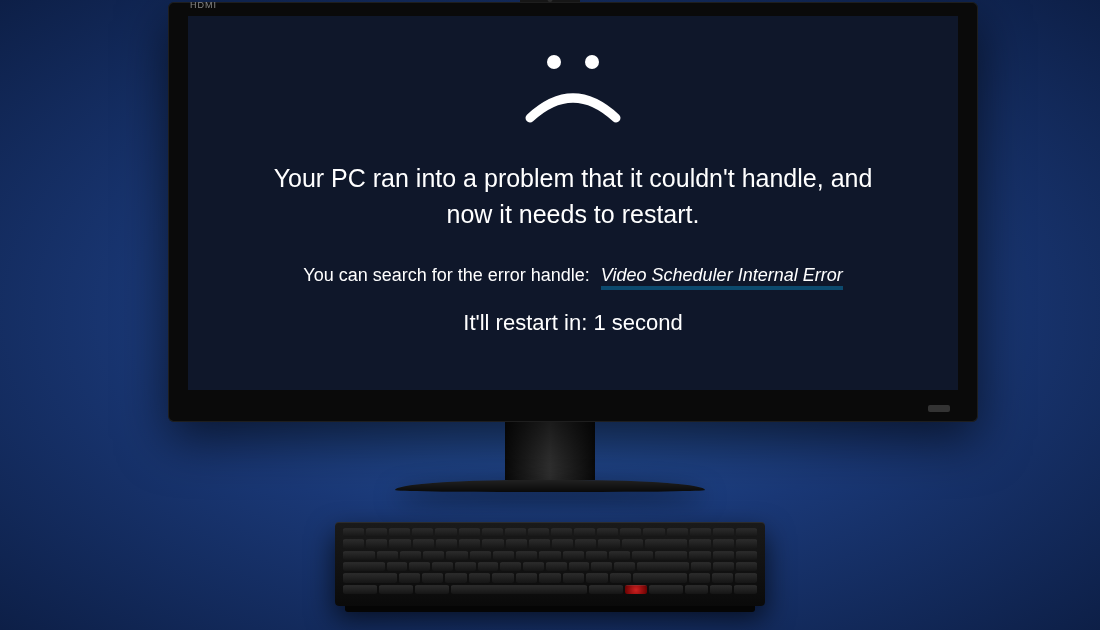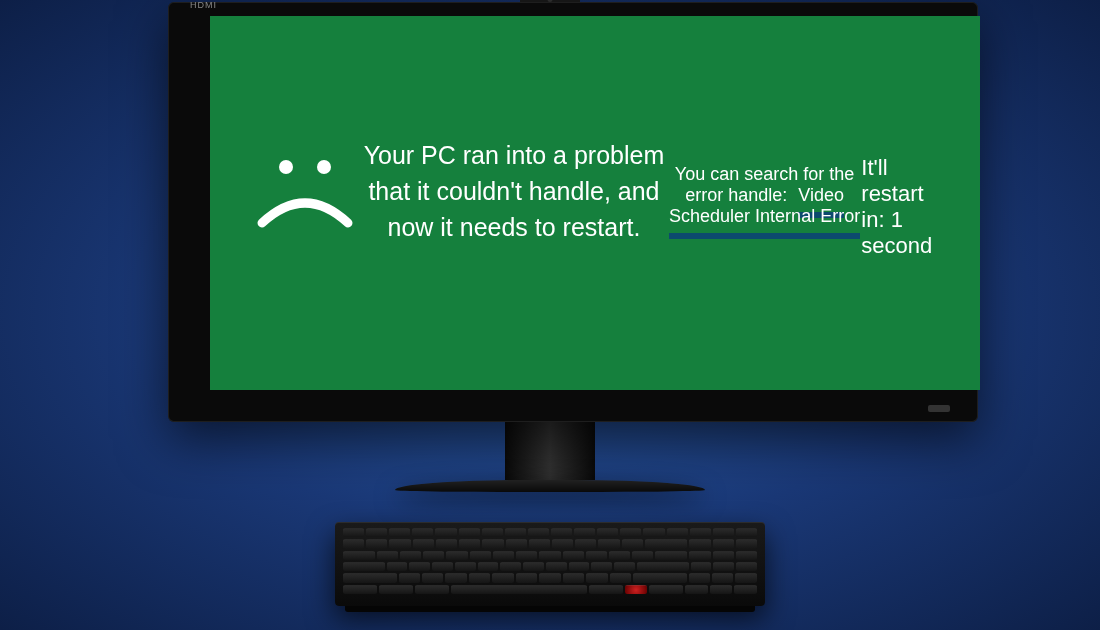--- a/index.html
+++ b/index.html
@@ -57,51 +57,52 @@
       left: 50%;
       transform: translateX(-50%);
       width: 5px;
       height: 5px;
       background: #333;
       border-radius: 50%;
     }
     .screen {
       width: 100%;
       height: 100%;
-      background: #15803d;
+      background: #0f172a;
       display: flex;
+      flex-direction: column;
       align-items: center;
       justify-content: flex-start;
       color: #ffffff;
       padding: 28px 40px 20px 40px;
-      margin-left: 22px;
     }
     .sad-face {
       margin-bottom: 30px;
       margin-top: 6px;
     }
     .main-message {
       font-size: 25px;
       line-height: 1.45;
       text-align: center;
       font-weight: 400;
       margin-bottom: 32px;
       max-width: 620px;
     }
     .sub-message-row {
       font-size: 18px;
       font-weight: 300;
       margin-bottom: 24px;
       text-align: center;
     }
     .error-name {
-      border-bottom: 6px solid #0c4a6e;
-      padding-bottom: 7px;
+      border-bottom: 4px solid #0c4a6e;
+      padding-bottom: 1px;
       margin-left: 6px;
       font-weight: 400;
+      font-style: italic;
     }
     .restart-row {
       font-size: 22px;
       font-weight: 400;
     }
     .monitor-power-led {
       position: absolute;
       bottom: 10px;
       right: 28px;
       width: 22px;

